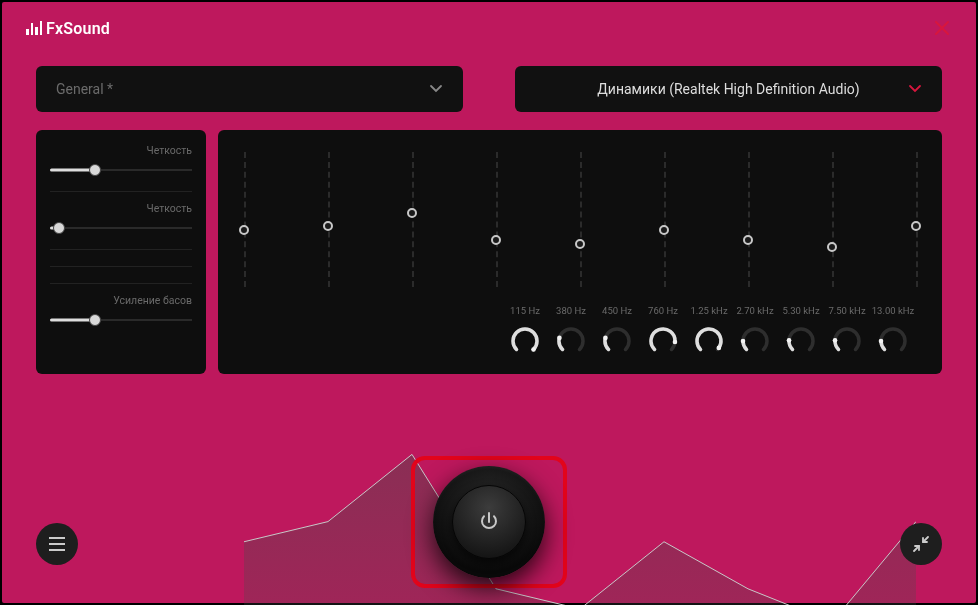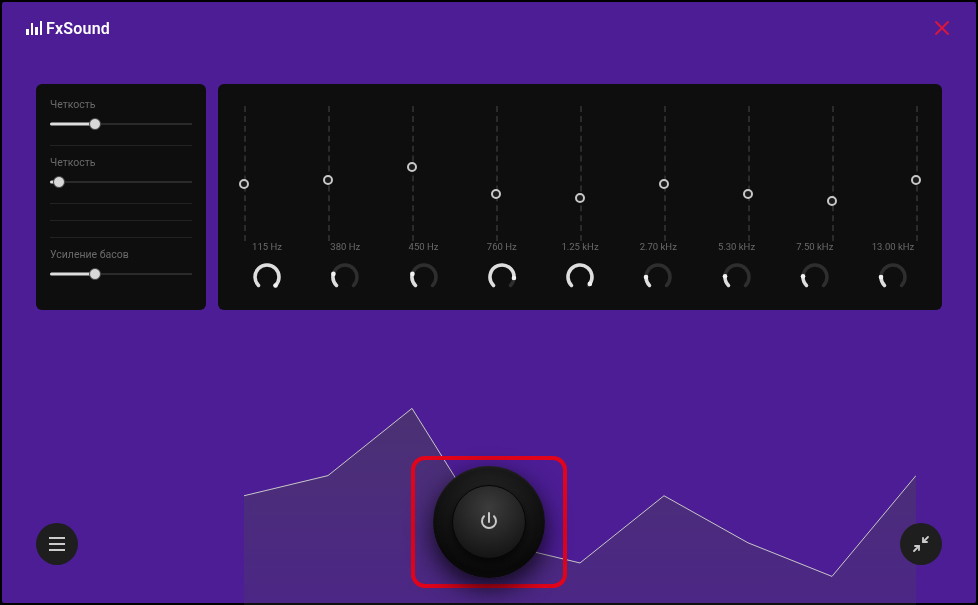--- a/index.html
+++ b/index.html
@@ -1,47 +1,47 @@
 <!DOCTYPE html>
 <html><head>
 <meta charset="utf-8">
 <style>
   * { box-sizing: border-box; margin: 0; padding: 0; font-family: -apple-system, BlinkMacSystemFont, "Segoe UI", Roboto, sans-serif; }
   body { width: 978px; height: 605px; background: #000; overflow: hidden; position: relative; }
-  .window { position: absolute; inset: 2px; background: #4c1d95; border-radius: 2px; }
+  .window { position: absolute; inset: 2px; background: #be185d; border-radius: 2px; }
   .titlebar { display: flex; align-items: center; justify-content: space-between; padding: 14px 22px 8px 24px; }
   .logo { display: flex; align-items: center; gap: 4px; }
   .logo-bars { display: flex; align-items: flex-end; gap: 2px; height: 14px; }
   .logo-bars span { width: 2.5px; background: #fff; display: block; }
   .logo-text { color: #fff; font-size: 16px; font-weight: 600; letter-spacing: .2px; }
   .close-btn { color: #d8163e; font-size: 20px; cursor: pointer; line-height: 1; padding: 4px; }
   .content { padding: 18px 34px 0 34px; }
   .top-row { display: flex; gap: 52px; }
   .dropdown { flex: 1; background: #111; border-radius: 6px; height: 46px; display: flex; align-items: center; justify-content: space-between; padding: 0 20px; cursor: pointer; }
   .dropdown.preset { color: #6b6b6b; }
   .dropdown.device { color: #ddd; justify-content: center; position: relative; }
   .dropdown.device .chev { position: absolute; right: 20px; }
   .dropdown span.label { font-size: 14px; }
   .chev { font-size: 13px; }
   .chev.red { color: #d8163e; }
   .chev.grey { color: #888; }
   .mid-row { display: flex; gap: 12px; margin-top: 18px; }
   .sliders-panel { width: 170px; background: #0e0e0e; border-radius: 6px; padding: 14px 14px 18px 14px; display: flex; flex-direction: column; gap: 8px; }
-  .slider-item { display: flex; flex-direction: column; gap: 6px; }
+  .slider-item { display: flex; flex-direction: column; gap: 6px; text-align: right; }
   .slider-label { color: #6a6a6a; font-size: 10.5px; }
   .slider-track { position: relative; height: 14px; }
   .slider-line { position: absolute; top: 50%; left: 0; right: 0; height: 2px; background: #2a2a2a; transform: translateY(-50%); }
   .slider-fill { position: absolute; top: 50%; left: 0; height: 3px; background: #ddd; transform: translateY(-50%); border-radius: 2px; }
   .slider-thumb { position: absolute; top: 50%; width: 12px; height: 12px; border-radius: 50%; background: #d8d8d8; transform: translate(-50%, -50%); border: 1px solid #444; }
   .eq-panel { flex: 1; background: #0e0e0e; border-radius: 6px; padding: 22px 26px 18px 26px; position: relative; }
   .eq-graph { position: relative; height: 135px; }
   .eq-vline { position: absolute; top: 0; bottom: 0; border-left: 2px dashed #2b2b2b; }
   .eq-point { position: absolute; width: 10px; height: 10px; border-radius: 50%; background: #1a1a1a; border: 2px solid #c8c8c8; transform: translate(-50%, -50%); cursor: pointer; }
   .eq-shade { position: absolute; inset: 0; }
-  .eq-bands { display: flex; justify-content: space-between; }
+  .eq-bands { display: flex; justify-content: flex-end; margin-top: 18px; }
   .eq-band { display: flex; flex-direction: column; align-items: center; gap: 10px; width: 46px; }
   .eq-freq { color: #6a6a6a; font-size: 9.5px; white-space: nowrap; }
   .eq-knob { width: 30px; height: 30px; position: relative; cursor: pointer; }
   .bottom-row { position: absolute; left: 0; right: 0; bottom: 16px; height: 130px; }
   .menu-btn { position: absolute; left: 34px; bottom: 22px; width: 42px; height: 42px; border-radius: 50%; background: #1e1e1e; display: flex; align-items: center; justify-content: center; cursor: pointer; }
   .menu-btn .lines { display: flex; flex-direction: column; gap: 4px; }
   .menu-btn .lines span { width: 16px; height: 2px; background: #ccc; display: block; }
   .collapse-btn { position: absolute; right: 34px; bottom: 22px; width: 42px; height: 42px; border-radius: 50%; background: #1e1e1e; display: flex; align-items: center; justify-content: center; cursor: pointer; color: #ccc; }
   .power-wrap { position: absolute; left: 50%; top: 50%; transform: translate(-50%, -50%); }
   .power-highlight { position: absolute; left: 50%; top: 50%; width: 156px; height: 132px; border: 4px solid #e2041b; border-radius: 14px; transform: translate(-50%, -50%); }
@@ -68,20 +68,38 @@
     </div>
     <div class="close-btn">
       <svg width="16" height="16" viewBox="0 0 16 16">
           <path d="M2 2 L14 14 M14 2 L2 14" stroke="currentColor" stroke-width="2" fill="none" stroke-linecap="round"></path>
         </svg>
     </div>
   </div>
 
   <div class="content">
 
+    <div class="top-row">
+      <div class="dropdown preset">
+        <span class="label">General *</span>
+        <span class="chev grey">
+          <svg width="14" height="10" viewBox="0 0 14 10">
+              <path d="M2 2 L7 7 L12 2" stroke="currentColor" stroke-width="1.8" fill="none" stroke-linecap="round"></path>
+            </svg>
+        </span>
+      </div>
+      <div class="dropdown device">
+        <span class="label">Динамики (Realtek High Definition Audio)</span>
+        <span class="chev red">
+          <svg width="14" height="10" viewBox="0 0 14 10">
+              <path d="M2 2 L7 7 L12 2" stroke="currentColor" stroke-width="1.8" fill="none" stroke-linecap="round"></path>
+            </svg>
+        </span>
+      </div>
+    </div>
 
     <div class="mid-row">
 
       <div class="sliders-panel" id="sliders-panel">
           <div class="slider-item">
             <div class="slider-label">Четкость</div>
             <div class="slider-track">
               <div class="slider-line"></div>
               <div class="slider-fill" style="width:32%"></div>
               <div class="slider-thumb" style="left:32%"></div>

